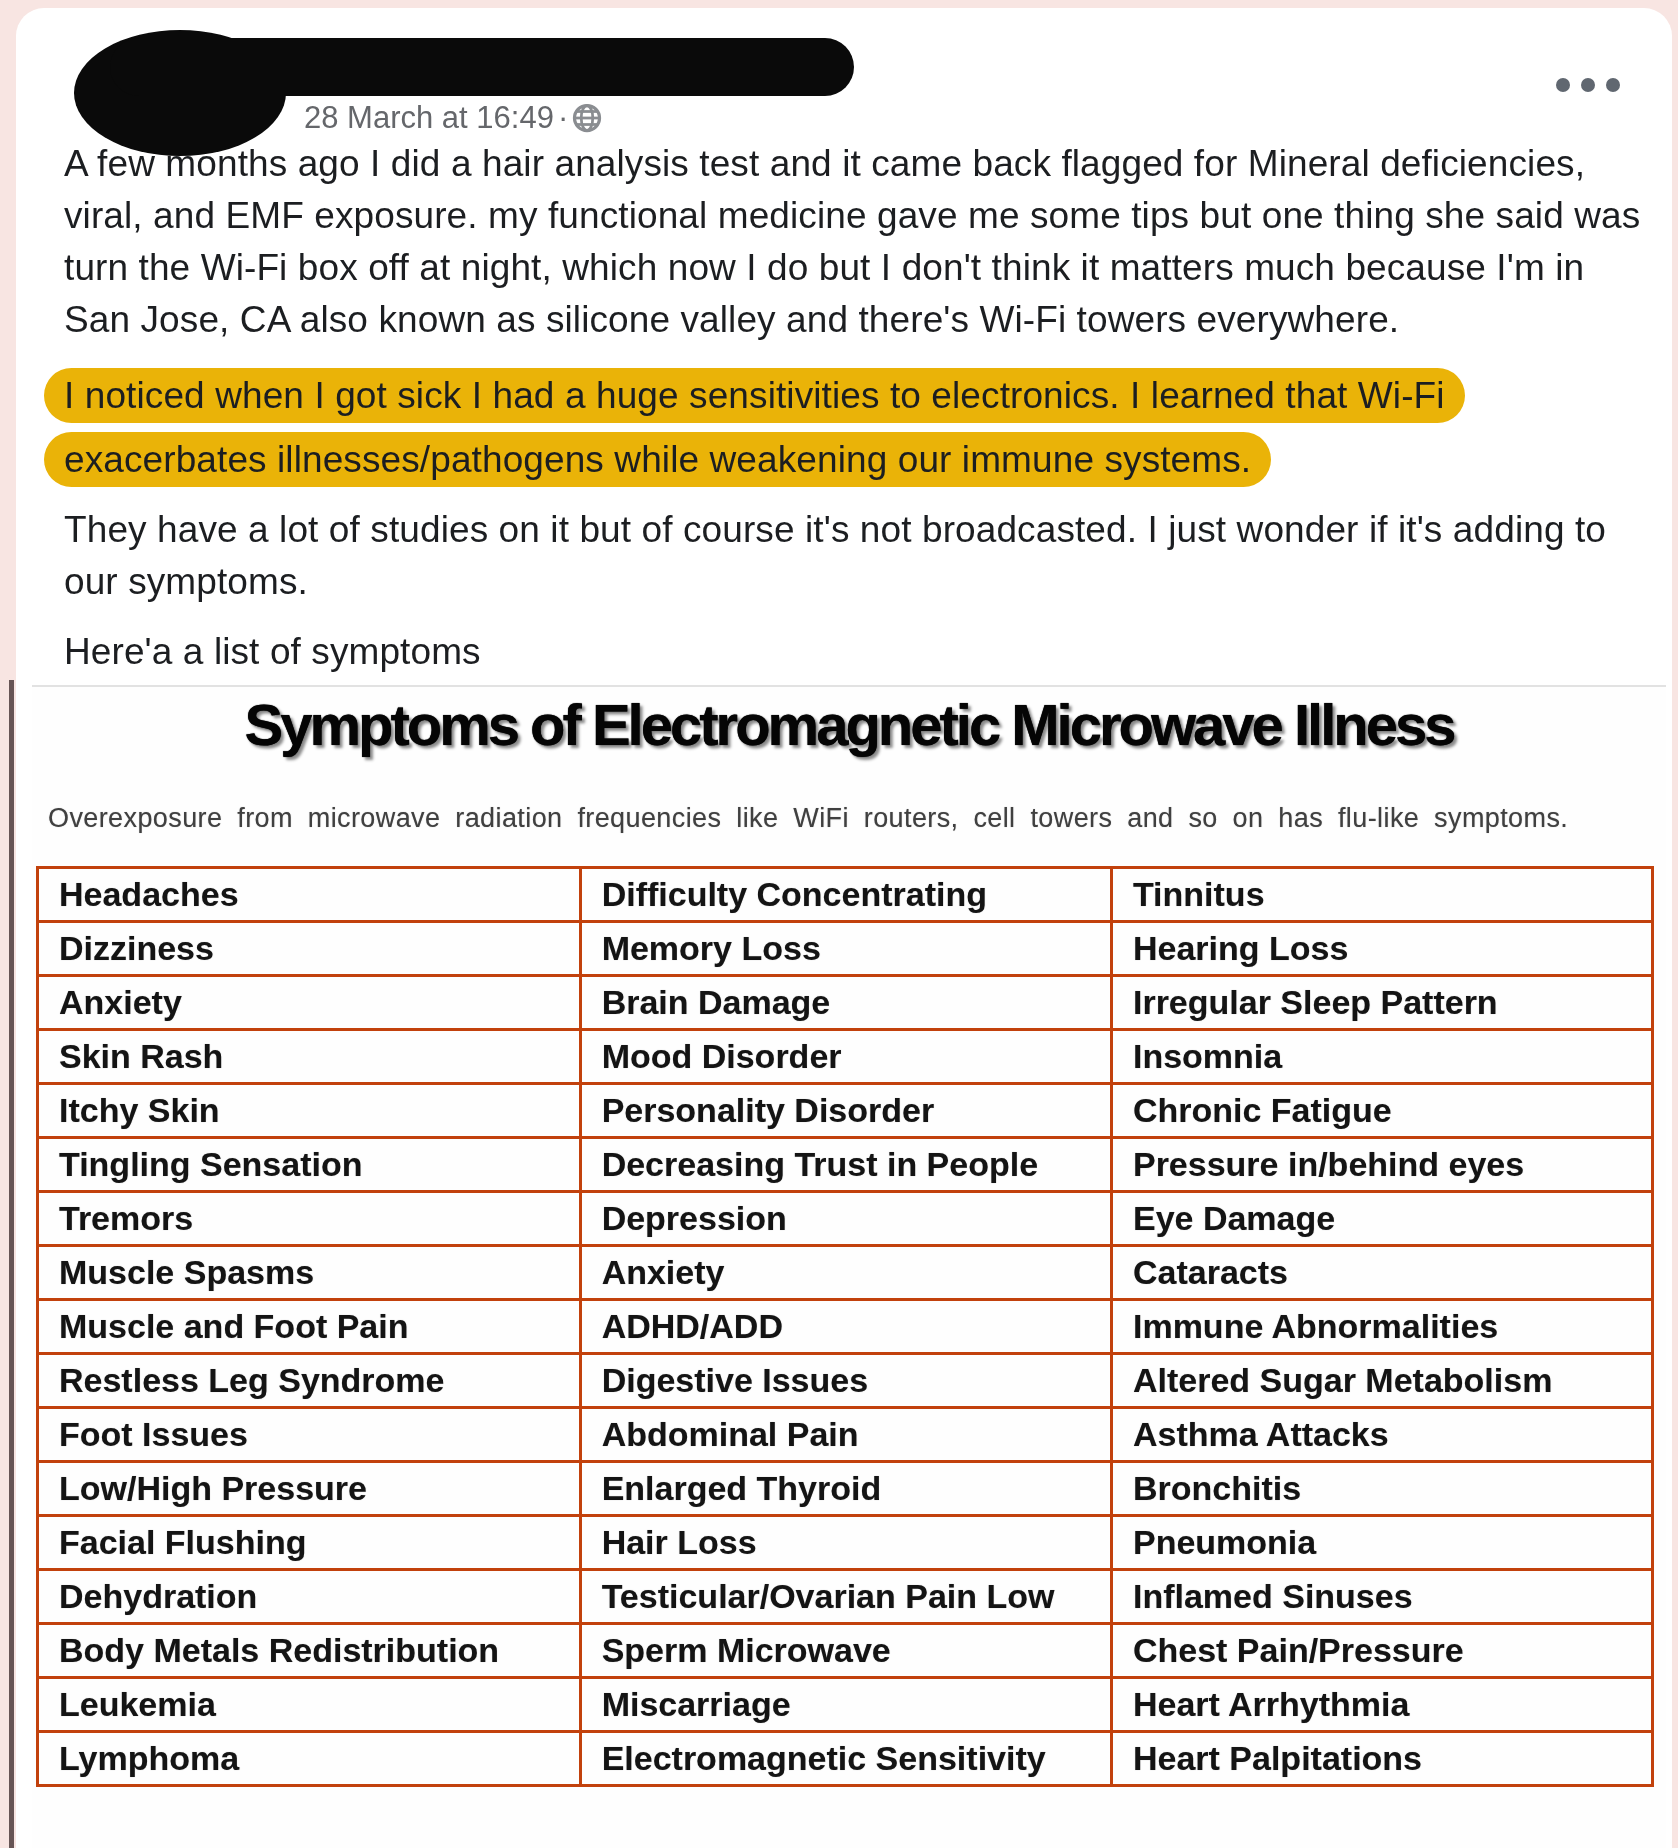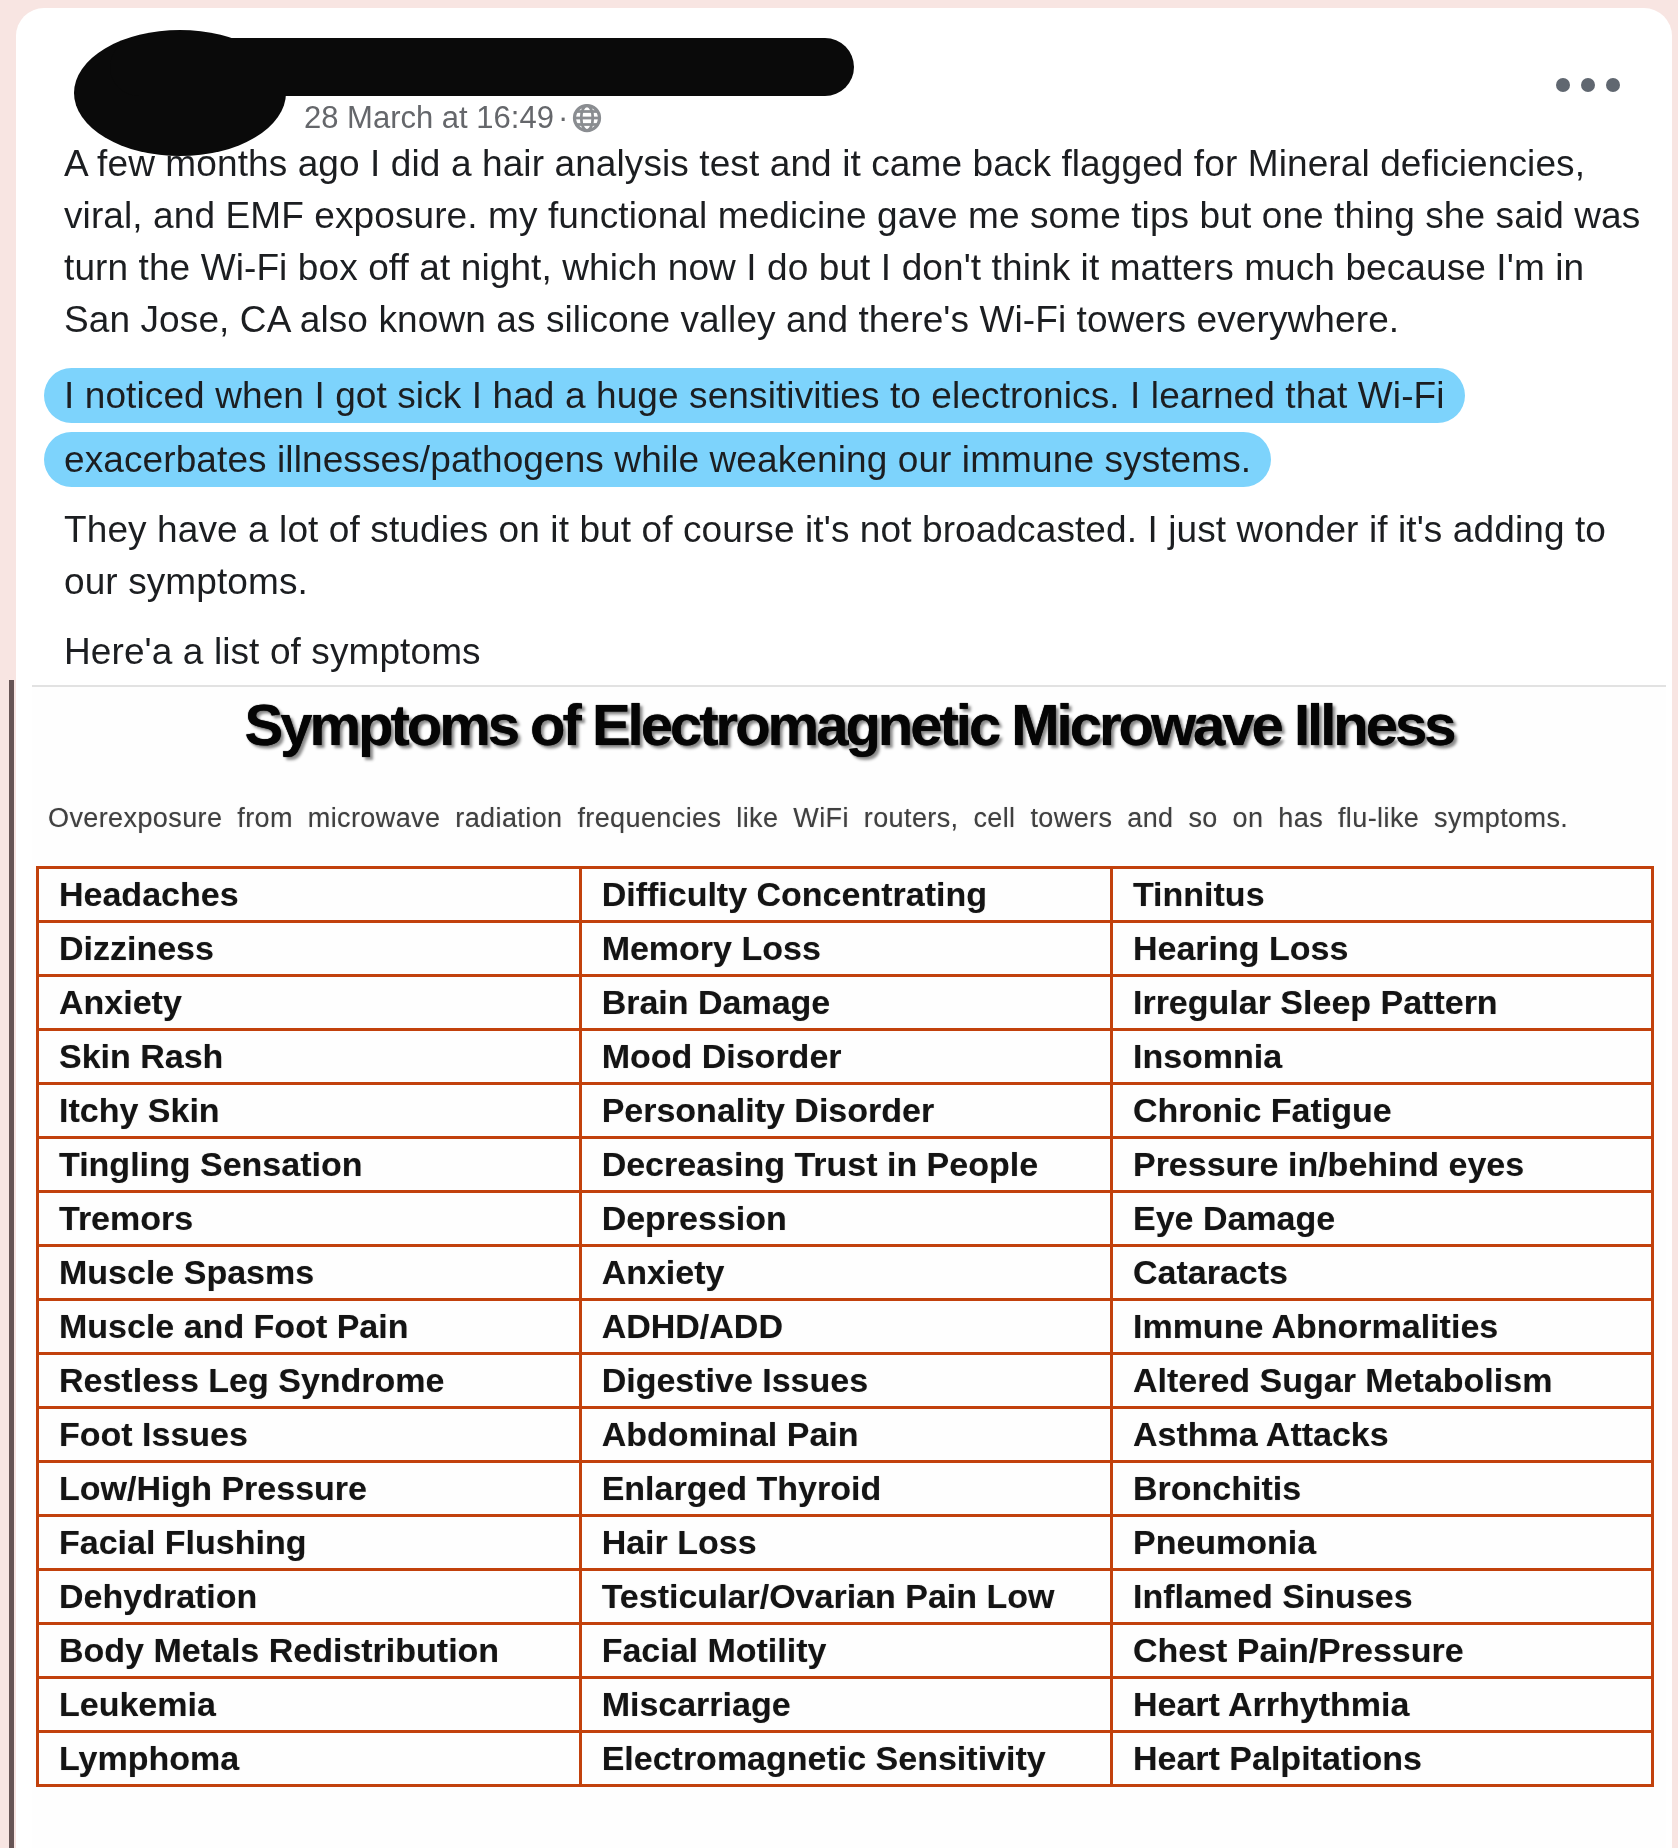--- a/index.html
+++ b/index.html
@@ -31,21 +31,21 @@
   }
   .menu-dots i{width:14px;height:14px;border-radius:50%;background:#606770;display:block;}
   
   .post-text{
     position:absolute;left:48px;top:130px;width:1592px;
     font-size:37px;line-height:52px;color:#1c1e21;letter-spacing:.1px;
   }
   .post-text p{margin:0 0 18px 0;}
   .hl-para{line-height:64px;margin:4px 0 12px -20px !important;}
   .hl{
-    background:#7dd3fc;
+    background:#eab308;
     padding:7px 20px;border-radius:30px;
     -webkit-box-decoration-break:clone;box-decoration-break:clone;
   }
   
   .img-divider{
     position:absolute;left:16px;right:6px;top:677px;height:2px;background:#e2e2e2;
   }
   .img-left-edge{
     position:absolute;left:9px;top:680px;height:1168px;width:5px;background:#4d3c3c;opacity:.85;
   }
@@ -190,21 +190,21 @@
             <td>Hair Loss</td>
             <td>Pneumonia</td>
           </tr>
           <tr>
             <td>Dehydration</td>
             <td>Testicular/Ovarian Pain Low</td>
             <td>Inflamed Sinuses</td>
           </tr>
           <tr>
             <td>Body Metals Redistribution</td>
-            <td>Facial Motility</td>
+            <td>Sperm Microwave</td>
             <td>Chest Pain/Pressure</td>
           </tr>
           <tr>
             <td>Leukemia</td>
             <td>Miscarriage</td>
             <td>Heart Arrhythmia</td>
           </tr>
           <tr>
             <td>Lymphoma</td>
             <td>Electromagnetic Sensitivity</td>

